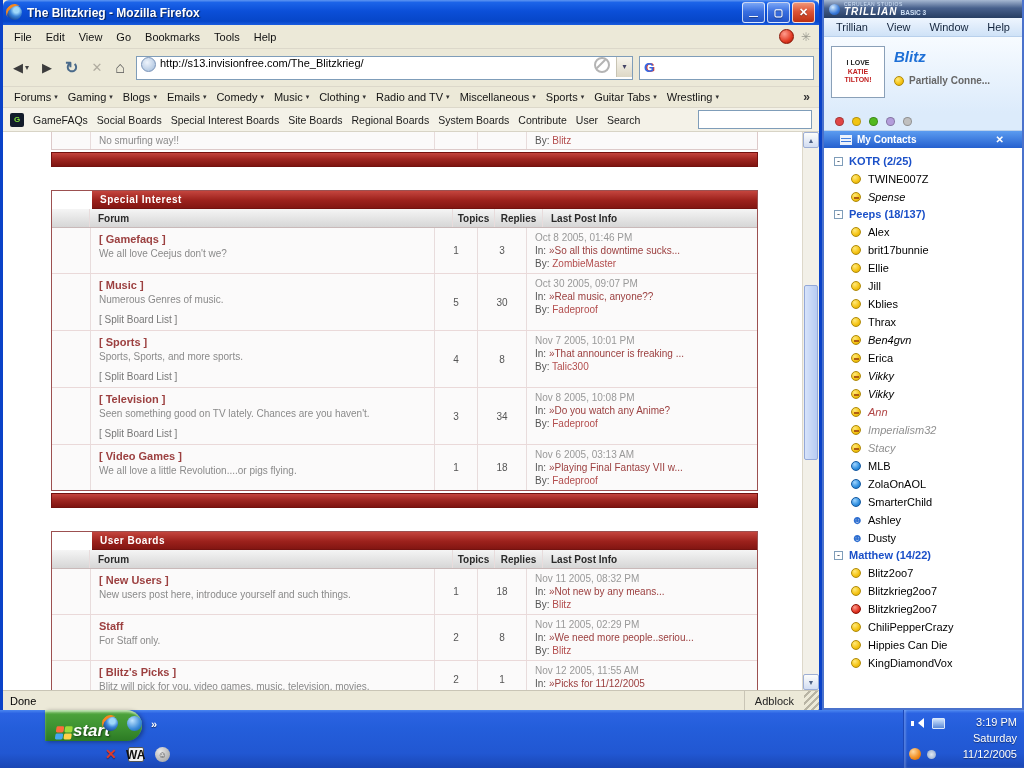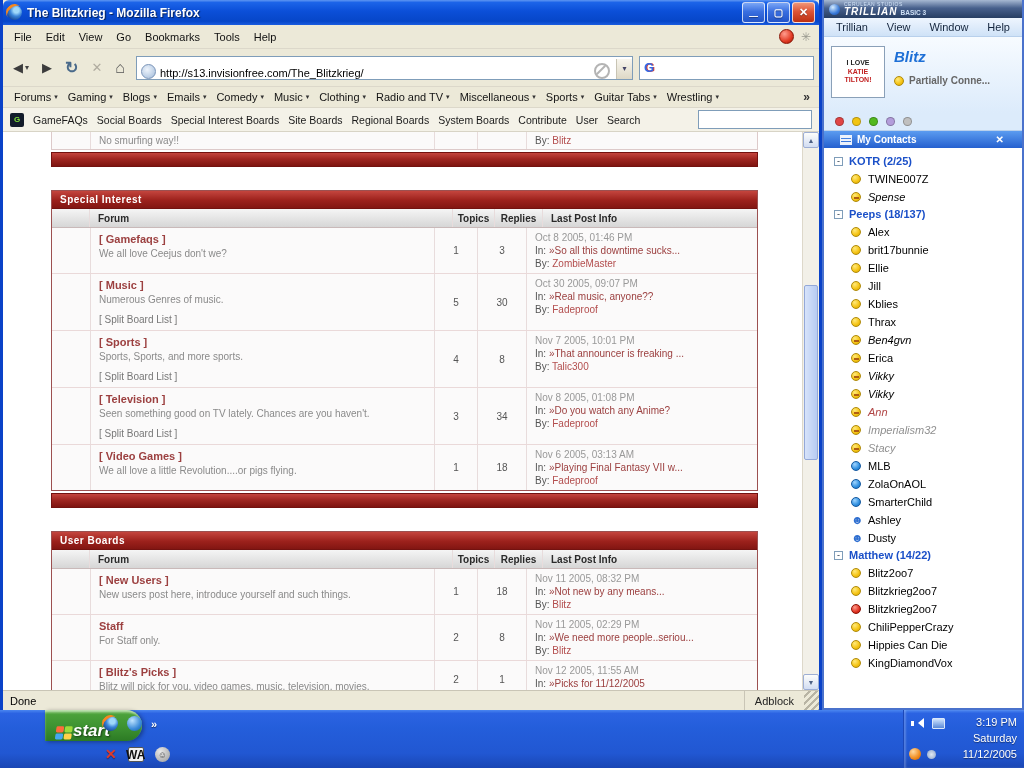--- a/index.html
+++ b/index.html
@@ -39,21 +39,21 @@
   .ff-navbar{height:37px;flex:0 0 37px;display:flex;align-items:center;gap:3px;background:#ece9d8;
     border-bottom:1px solid #dcd8ca;padding:0 5px;}
   .nav-btn{height:28px;border-radius:3px;display:flex;align-items:center;justify-content:center;
     color:#3c3c3c;padding:0 5px;}
   .nb-back::before{content:'◀';font-size:13px;}
   .nb-back::after{content:'▾';font-size:8px;margin-left:2px;color:#444;}
   .nb-fwd::before{content:'▶';font-size:13px;}
   .nb-reload::before{content:'↻';font-size:16px;font-weight:bold;color:#4a6a8a;}
   .nb-stop::before{content:'✕';font-size:13px;color:#b0aca0;}
   .nb-home::before{content:'⌂';font-size:16px;color:#555;}
-  .urlbar{flex:1;height:22px;background:#fff;border:1px solid #7f9db9;display:flex;align-items:flex-end;
+  .urlbar{flex:1;height:22px;background:#fff;border:1px solid #7f9db9;display:flex;align-items:flex-start;
     gap:4px;padding:0 0 0 4px;margin:0 3px;}
   .fav-globe{width:13px;height:13px;border-radius:50%;flex:0 0 auto;border:1px solid #7a94b8;
     background:radial-gradient(circle at 40% 35%,#eef4fc,#b8cce4 70%,#8aa6c8);}
   .url-input{flex:1;border:none;outline:none;font-size:11px;font-family:"Liberation Sans",sans-serif;
     color:#000;background:transparent;padding:0;}
   .block-icon{width:12px;height:12px;border-radius:50%;border:2px solid #b4b4b4;position:relative;flex:0 0 auto;}
   .block-icon::after{content:'';position:absolute;left:-1px;top:4px;width:12px;height:2px;background:#b4b4b4;
     transform:rotate(-45deg);}
   .url-drop{width:15px;height:20px;margin-left:2px;background:linear-gradient(#f8f6ee,#ddd8c6);
     border-left:1px solid #c8c4b4;display:flex;align-items:center;justify-content:center;flex:0 0 auto;}
@@ -92,21 +92,21 @@
   .partial-row{display:flex;border-bottom:1px solid #ddcaca;border-left:1px solid #ddcaca;
     border-right:1px solid #ddcaca;background:#fbfafa;}
   .partial-row .col-main{padding:3px 8px;font-size:10px;color:#8a8a8a;}
   .partial-row .col-last{padding:3px 8px;font-size:10px;}
   .red-bar{height:13px;margin-top:2px;border:1px solid #731210;
     background:linear-gradient(180deg,#c4453e 0%,#a02722 45%,#7e1410 100%);}
   .sec-gap{height:23px;}
   .section{border:1px solid #9c5050;}
   .sec-title{height:17px;display:flex;align-items:center;padding:0 8px;color:#fff;font-weight:bold;
     font-size:10px;letter-spacing:.5px;border-bottom:1px solid #731210;
-    background:linear-gradient(180deg,#c4453e 0%,#9c211c 55%,#821612 100%);}
+    background:linear-gradient(180deg,#c4453e 0%,#9c211c 55%,#821612 100%);margin-left:40px;}
   .sec-head{display:flex;background:linear-gradient(180deg,#f5f5f5,#d6d6d6);
     border-bottom:1px solid #c9b9b9;font-size:10px;font-weight:bold;color:#2a2a2a;}
   .sec-head>div{display:flex;align-items:center;}
   .sec-head .col-main{padding:3px 8px;}
   .sec-head .col-topics,.sec-head .col-replies{justify-content:center;}
   .sec-head .col-last{padding:3px 8px;}
   .sec-head>div{height:18px;box-sizing:border-box;}
   .f-row{display:flex;background:#fbfafa;border-bottom:1px solid #ead9d9;font-size:10px;}
   .f-row:last-child{border-bottom:none;}
   .f-name{font-size:11px;font-weight:bold;color:#9c4040;}
@@ -436,21 +436,21 @@
               <div class="f-row f-cols">
                 <div class="col-icon"></div>
                 <div class="col-main">
                   <div class="f-name">[ Television ]</div>
                   <div class="f-desc">Seen something good on TV lately. Chances are you haven't.</div>
                   <div class="f-extra">[ Split Board List ]</div>
                 </div>
                 <div class="col-topics cell-num">3</div>
                 <div class="col-replies cell-num">34</div>
                 <div class="col-last">
-                  <div class="f-date">Nov 8 2005, 01:08 PM</div>
+                  <div class="f-date">Nov 8 2005, 10:08 PM</div>
                   <div class="f-in"><span class="f-lbl">In: </span><span class="f-link">»Do you watch any Anime?</span></div>
                   <div class="f-by"><span class="f-lbl">By: </span><span class="f-user">Fadeproof</span></div>
                 </div>
               </div>
               <div class="f-row f-cols">
                 <div class="col-icon"></div>
                 <div class="col-main">
                   <div class="f-name">[ Video Games ]</div>
                   <div class="f-desc">We all love a little Revolution....or pigs flying.</div>
                 </div>

